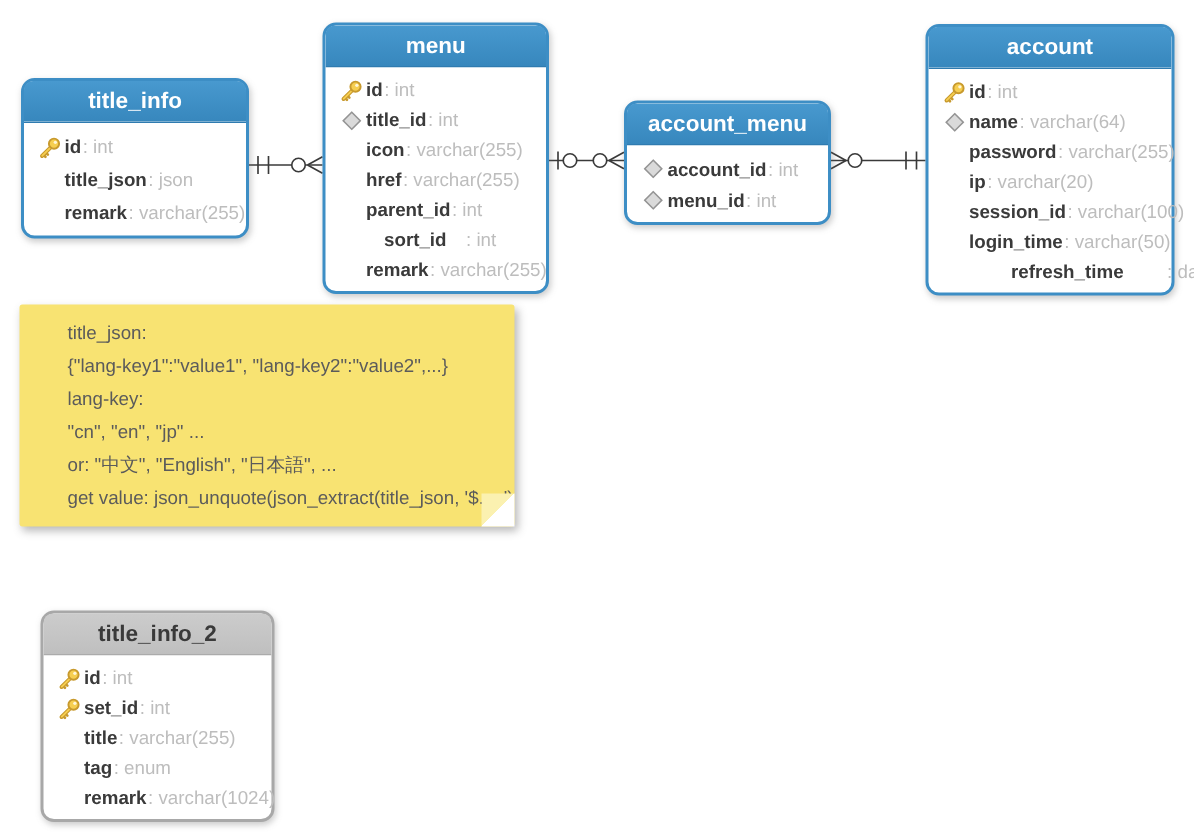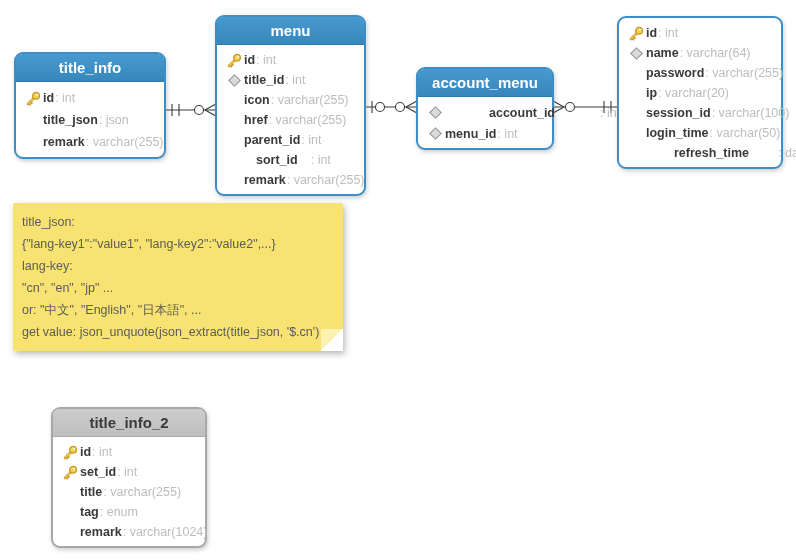--- a/index.html
+++ b/index.html
@@ -15,27 +15,27 @@
   .entity .hdr{
     background:linear-gradient(#4899CF,#3787BD);color:#fff;text-align:center;
     font-size:15px;font-weight:700;height:27px;line-height:27px;
     border-radius:6px 6px 0 0;border-bottom:1px solid #2f7bb0;
   }
   .entity .body{padding:5px 0 4px;}
   .row{display:flex;align-items:center;padding:0 6px 0 8px;}
   .row .ic{width:19px;height:15px;display:flex;justify-content:center;align-items:center;flex:0 0 19px;}
   .fname{color:#3A3A3A;font-weight:700;font-size:12.5px;white-space:nowrap;}
   .ftype{color:#BDBDBD;font-size:12.5px;margin-left:1px;white-space:nowrap;}
-  .entity.gray{border-color:#A8A8A8;margin-left:24px;}
+  .entity.gray{border-color:#A8A8A8;}
   .entity.gray .hdr{background:linear-gradient(#CCCCCC,#BFBFBF);color:#3A3A3A;border-bottom:1px solid #ABABAB;}
   .diamond{width:7px;height:7px;background:#DADADA;border:1px solid #949494;transform:rotate(45deg);}
   .note{
     position:absolute;background:#F8E372;border-radius:2px;
     box-shadow:2px 3px 6px rgba(100,100,100,.45);
-    color:#5B5B5B;font-size:12.5px;padding:13px 9px 6px;box-sizing:border-box;
+    color:#5B5B5B;font-size:12.5px;padding:13px 32px 6px;box-sizing:border-box;
   }
   .note p{margin:0 0 9px;line-height:13px;white-space:nowrap;}
   .fold{
     position:absolute;right:0;bottom:0;width:22px;height:22px;
     background:linear-gradient(to bottom right,#FBF1B0 49%,#FFFFFF 50%);
   }
 </style>
 </head>
 <body>
 
@@ -138,37 +138,38 @@
         <div class="row" style="height: 20px;">
           <span class="ic"></span>
           <span class="fname">remark</span>
           <span class="ftype">: varchar(255)</span>
         </div>
       </div>
     </div>
     <div class="entity blue" style="left: 416px; top: 67px; width: 138px;">
       <div class="hdr">account_menu</div>
       <div class="body">
-        <div class="row" style="height: 21px; gap: 44px;">
+        <div class="row" style="height: 21px;">
           <span class="ic">
             <span class="diamond"></span>
           </span>
           <span class="fname">account_id</span>
           <span class="ftype">: int</span>
         </div>
         <div class="row" style="height: 21px;">
           <span class="ic">
             <span class="diamond"></span>
           </span>
           <span class="fname">menu_id</span>
           <span class="ftype">: int</span>
         </div>
       </div>
     </div>
     <div class="entity blue" style="left: 617px; top: 16px; width: 166px;">
+      <div class="hdr">account</div>
       <div class="body">
         <div class="row" style="height: 20px;">
           <span class="ic">
             <svg width="15" height="15" viewBox="0 0 15 15">
               <path d="M7.8 7.2 L2 13" stroke="#C89A2E" stroke-width="2.6" stroke-linecap="round" fill="none"></path>
               <path d="M4.4 10.6 L5.9 12.1 M2.9 12.1 L4.3 13.5" stroke="#C89A2E" stroke-width="1.8" stroke-linecap="round" fill="none"></path>
               <path d="M7.8 7.2 L2.2 12.8" stroke="#F6CE50" stroke-width="1.2" stroke-linecap="round" fill="none"></path>
               <circle cx="10" cy="4.8" r="3.4" fill="#F6CE50" stroke="#C89A2E" stroke-width="1.3"></circle>
               <circle cx="10.9" cy="3.9" r="1.1" fill="#FEF6D8"></circle>
             </svg>

